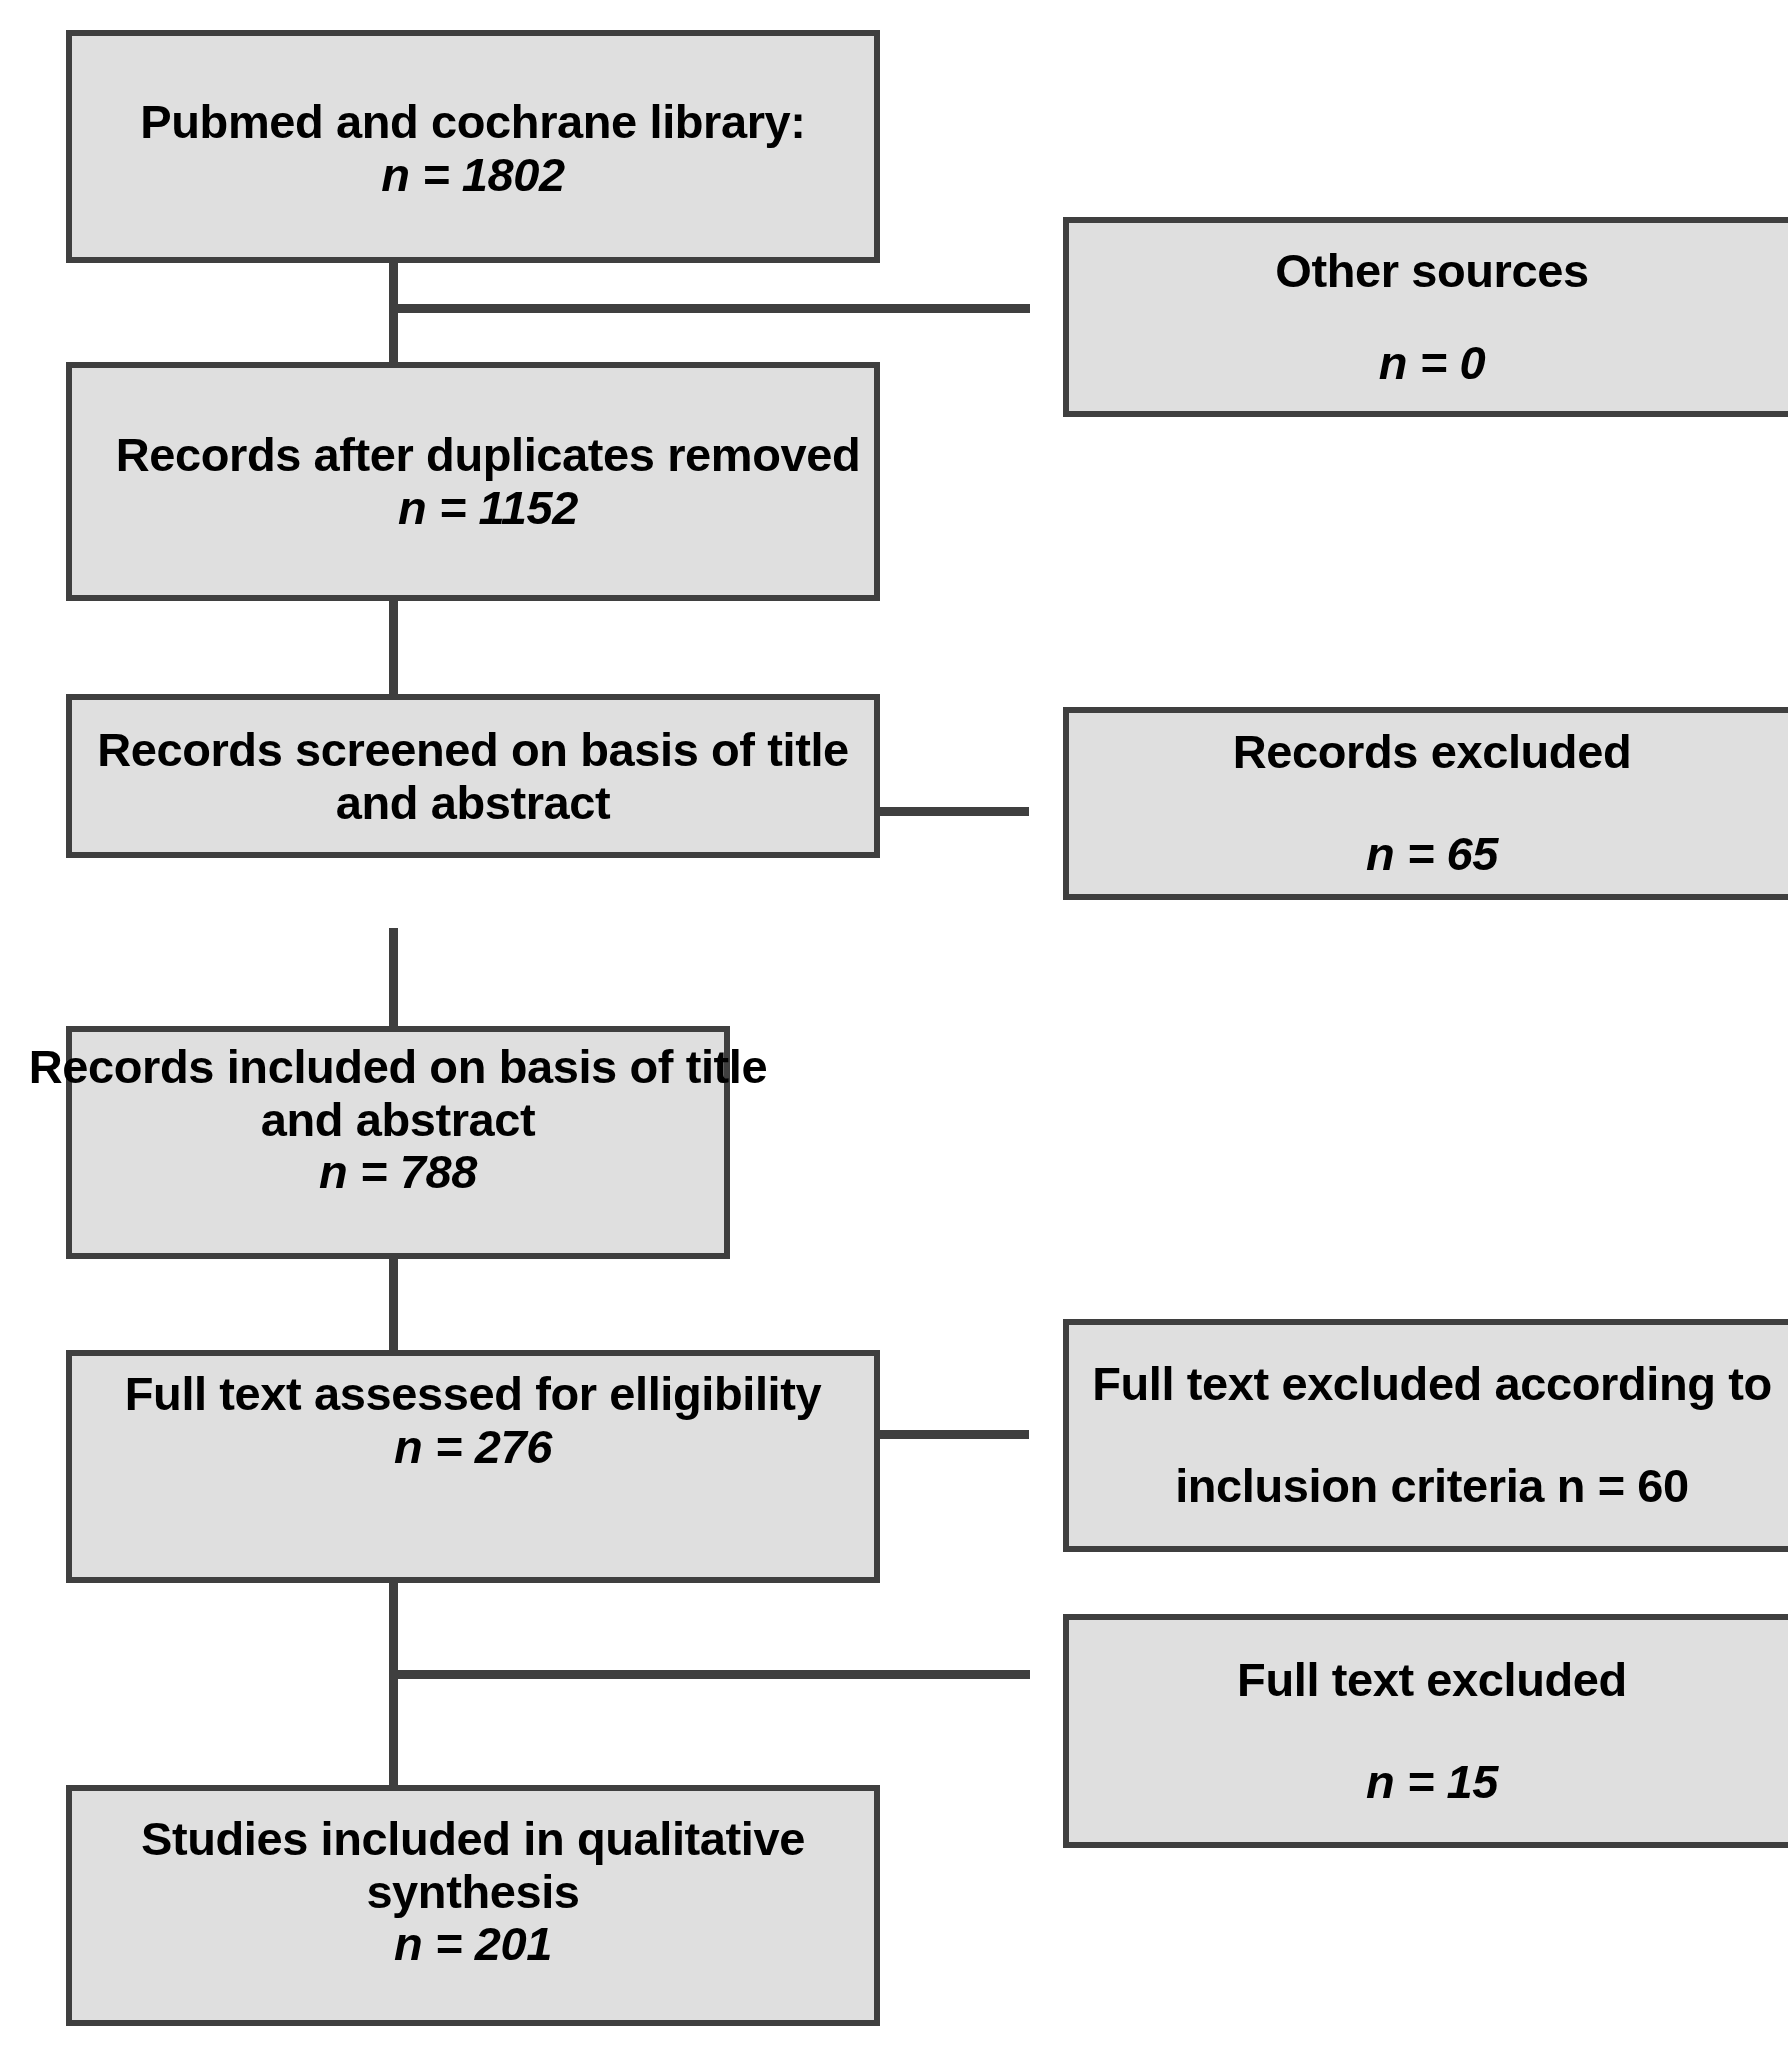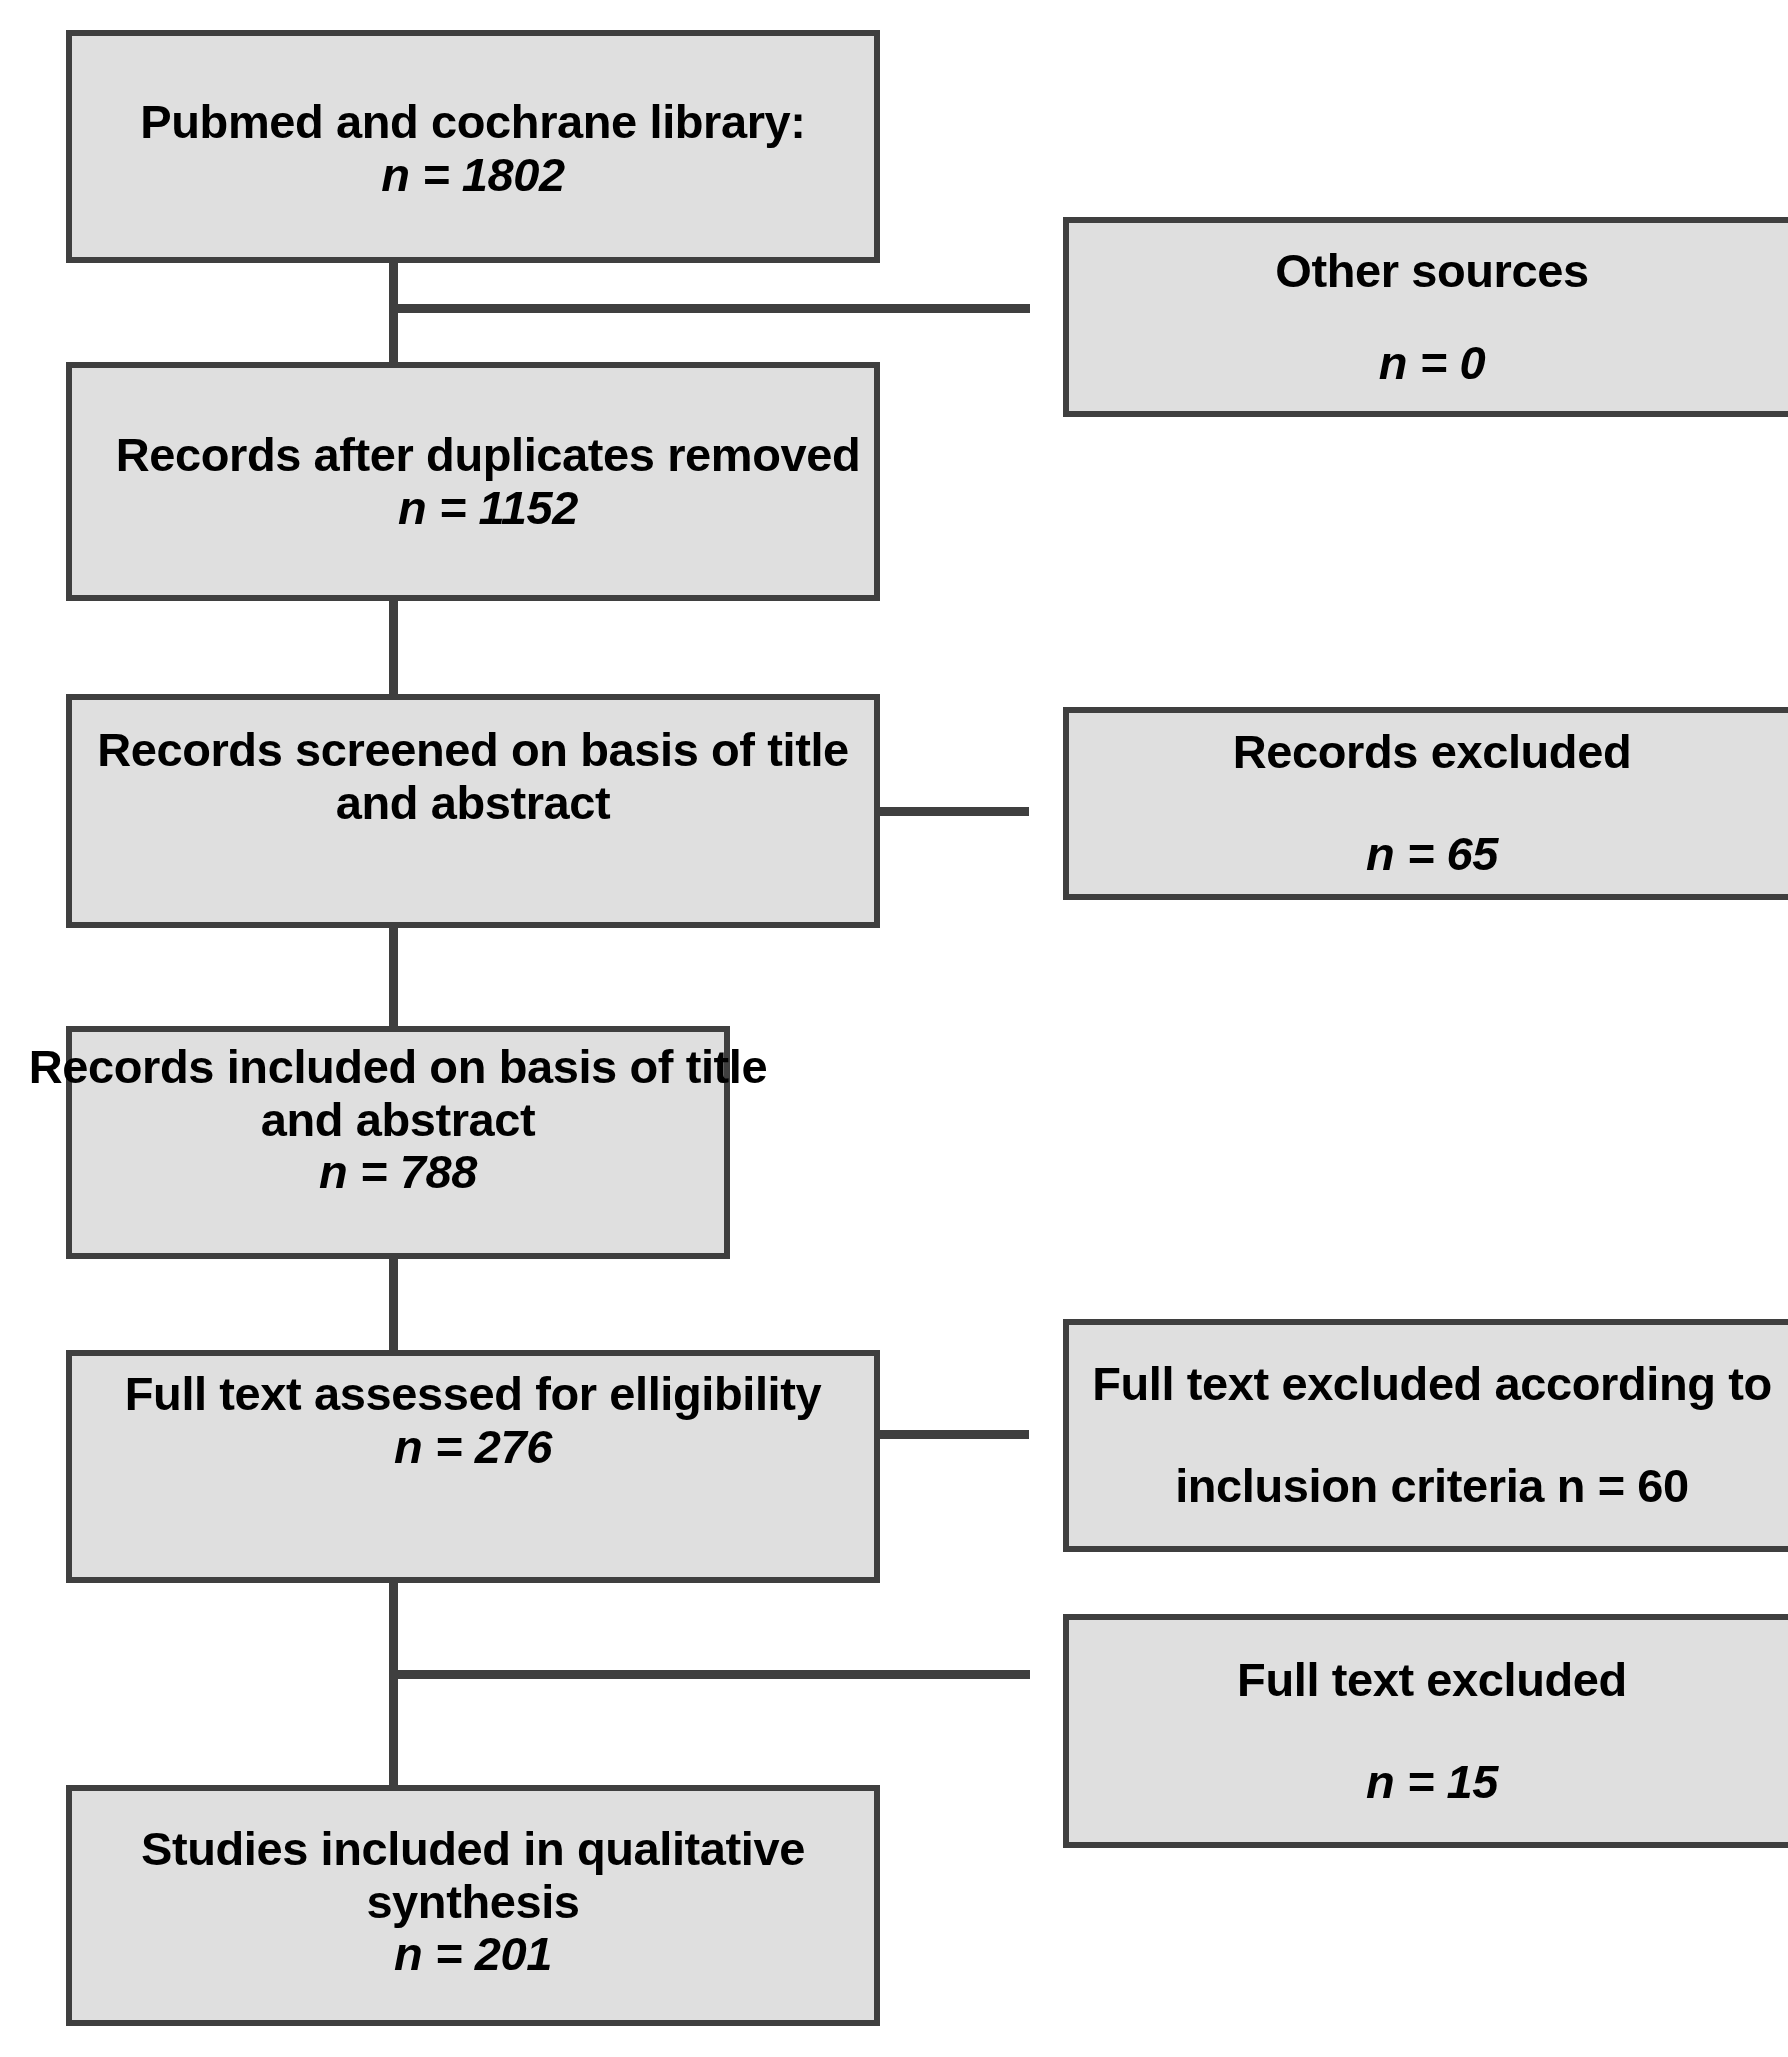--- a/index.html
+++ b/index.html
@@ -45,24 +45,24 @@
   }
   .conn-h {
     position: absolute;
     height: 8.5px;
     background: #3f3f3f;
   }
 
   
   #box-sources      { left: 27px;  top: 30px;   width: 814px; height: 233px; justify-content: center; padding-top: 5.1px; }
   #box-duplicates   { left: 27px;  top: 362px;  width: 814px; height: 239px; justify-content: center; padding-left: 30px; }
-  #box-screened     { left: 27px;  top: 694px;  width: 814px; height: 234px; justify-content: flex-start; padding-top: 24px; }
+  #box-screened     { left: 27px;  top: 694px;  width: 814px; height: 164px; justify-content: flex-start; padding-top: 24px; }
   #box-included     { left: 27px;  top: 1026px; width: 664px; height: 233px; justify-content: flex-start; padding-top: 9px; }
   #box-fulltext     { left: 27px;  top: 1350px; width: 814px; height: 233px; justify-content: flex-start; padding-top: 12px; }
-  #box-synthesis    { left: 27px;  top: 1785px; width: 814px; height: 241px; justify-content: flex-start; padding-top: 32px; }
+  #box-synthesis    { left: 27px;  top: 1785px; width: 814px; height: 241px; justify-content: flex-start; padding-top: 22px; }
 
   
   #box-other        { left: 1024px; top: 217px;  width: 738px; height: 200px; justify-content: center; }
   #box-recexcluded  { left: 1024px; top: 707px;  width: 738px; height: 193px; justify-content: center; }
   #box-ftexcl-crit  { left: 1024px; top: 1319px; width: 738px; height: 233px; justify-content: center; }
   #box-ftexcluded   { left: 1024px; top: 1614px; width: 738px; height: 234px; justify-content: center; }
 
   
   .gap .line + .line { margin-top: 39px; }
   .gap2 .line + .line { margin-top: 49px; }

